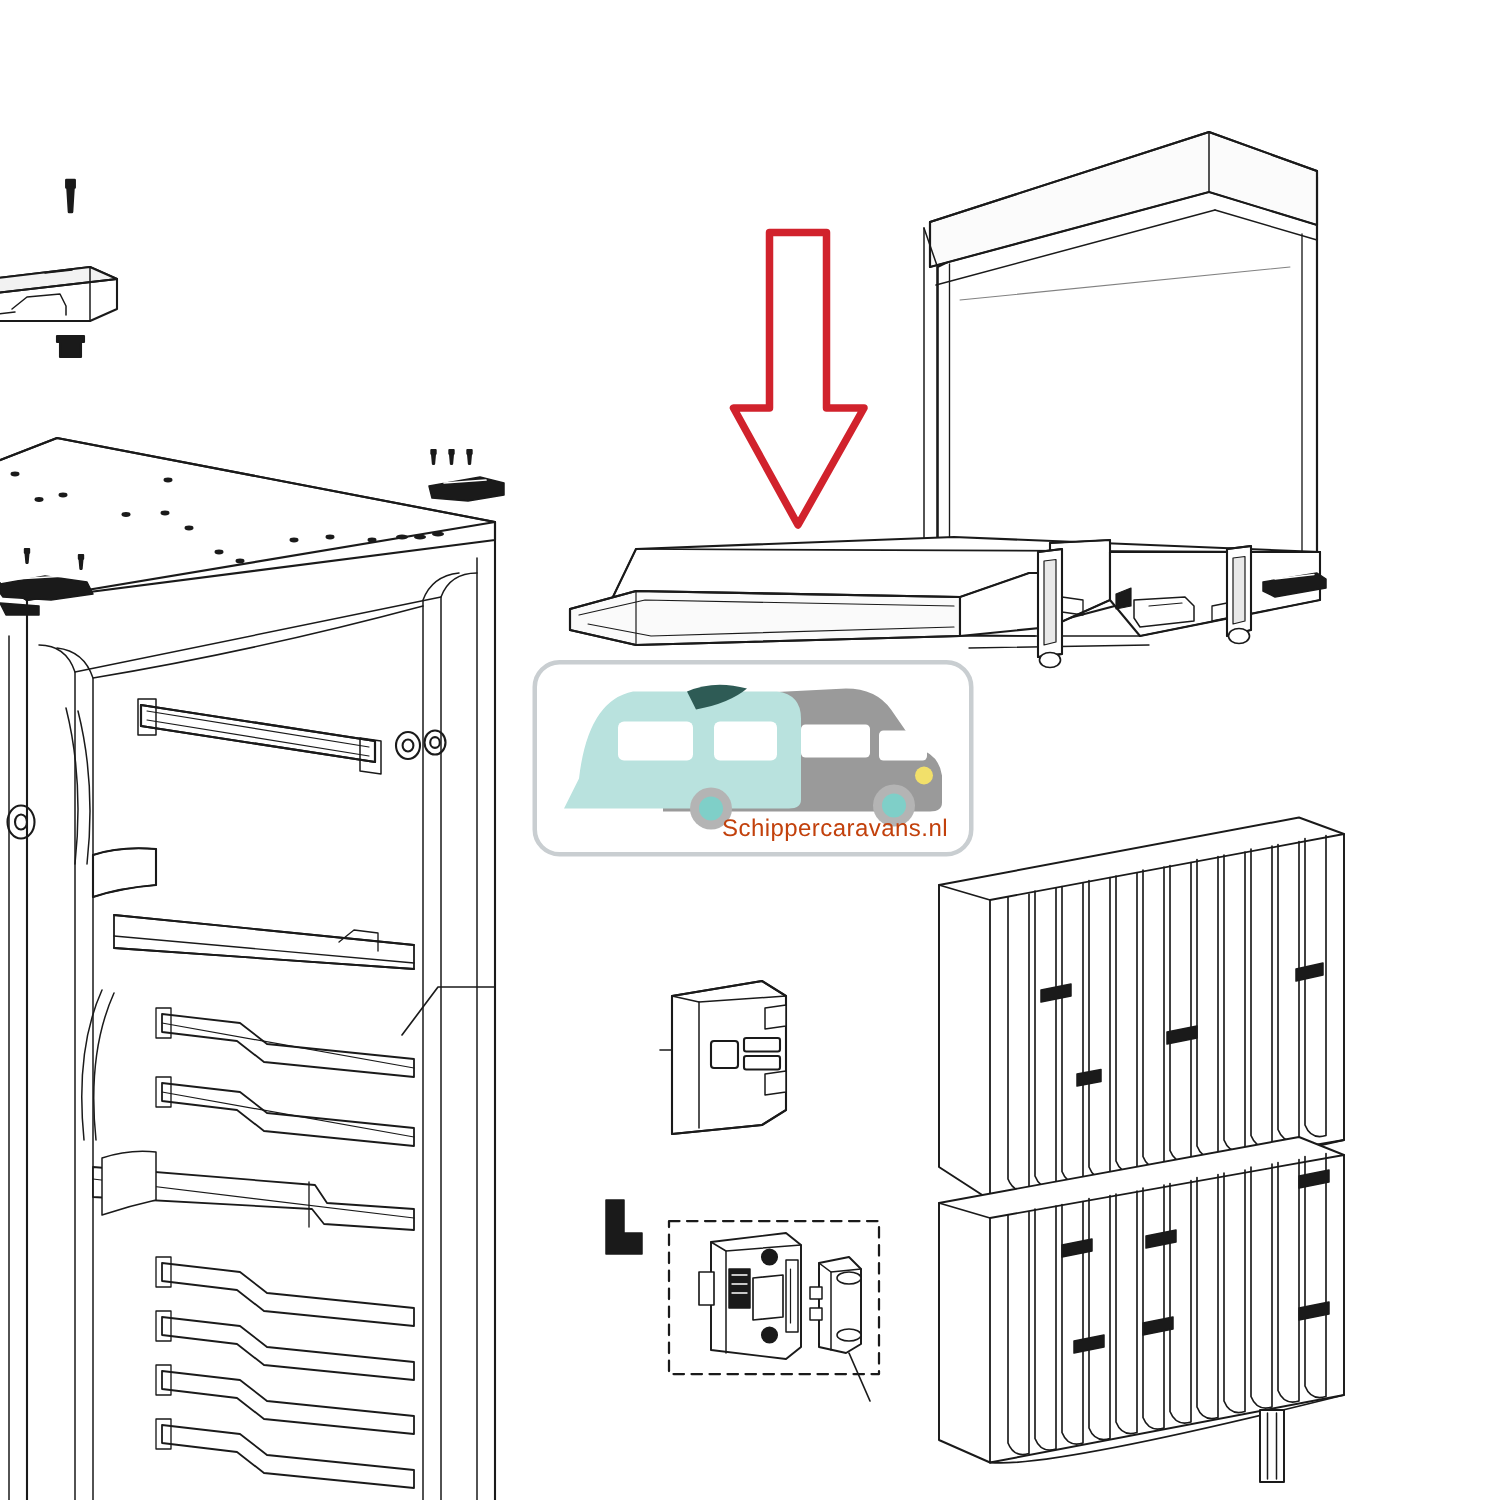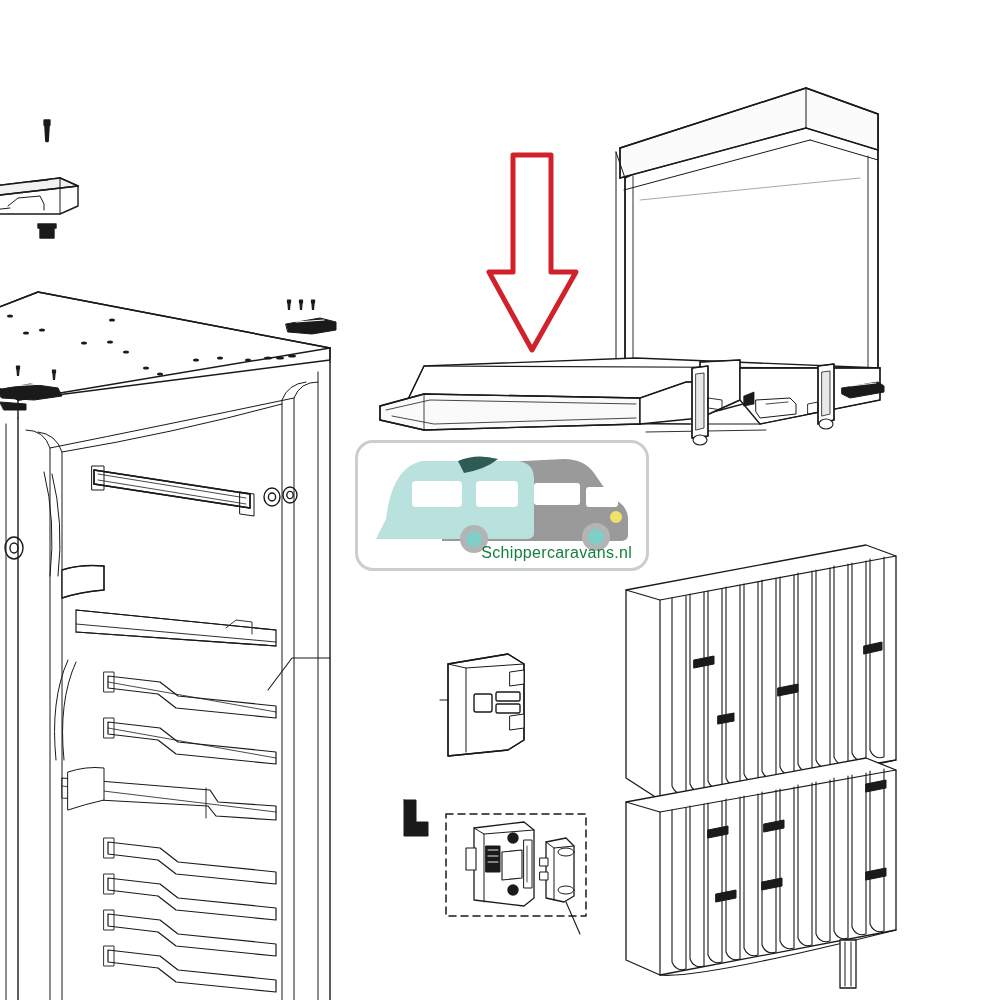--- a/index.html
+++ b/index.html
@@ -34,21 +34,21 @@
     border-radius: 18px;
     background: #ffffff;
     overflow: hidden;
   }
   .wm-text {
     position: absolute;
     right: 14px;
     bottom: 6px;
     font-family: "Liberation Sans", sans-serif;
     font-size: 16px;
-    color: #15803d;
+    color: #c2410c;
     letter-spacing: 0.3px;
     white-space: nowrap;
     margin-left: 25px;
   }
   .wm-svg {
     position: absolute;
     left: 0;
     top: 0;
     width: 288px;
     height: 125px;

